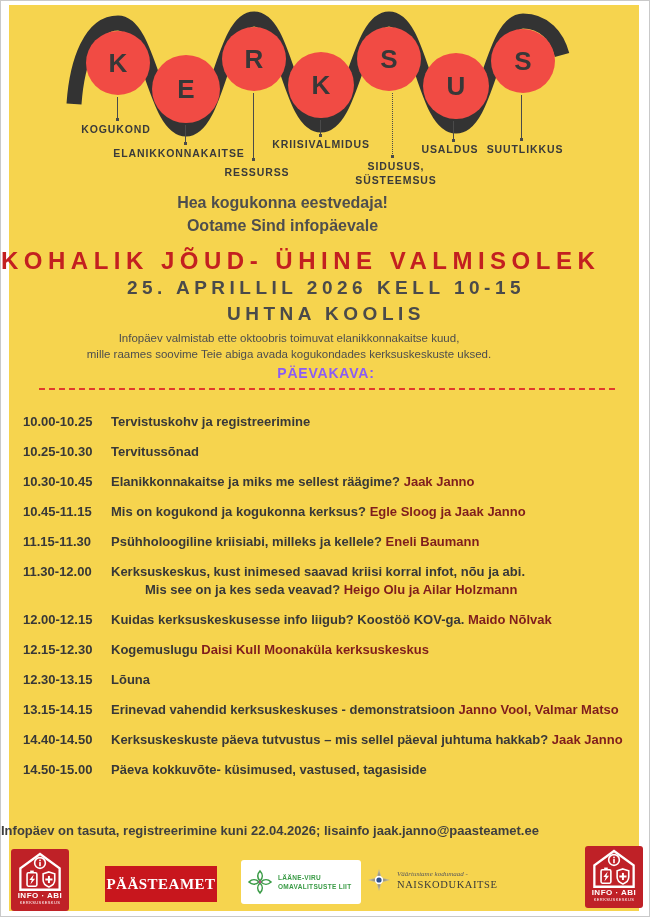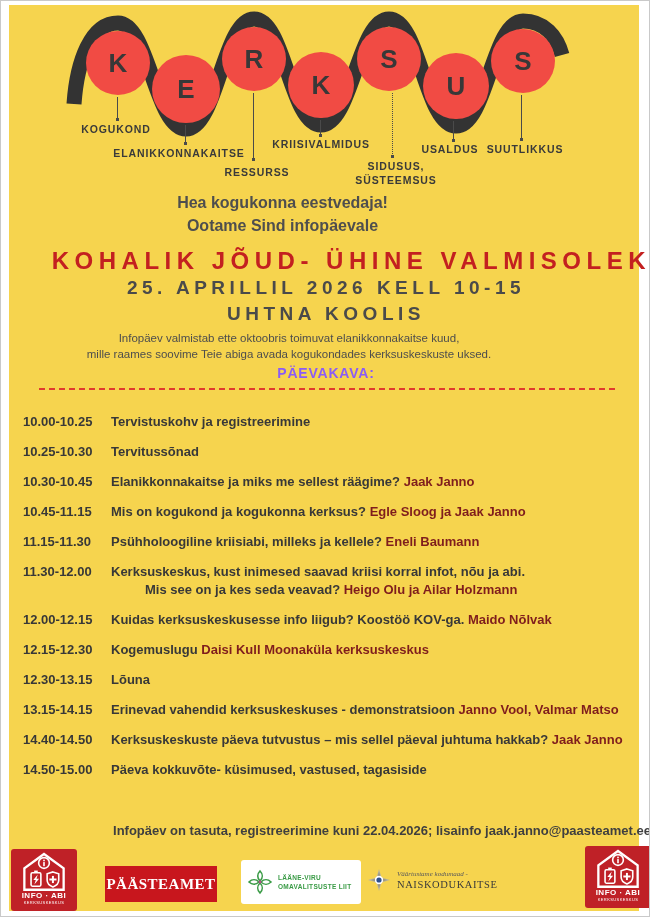--- a/index.html
+++ b/index.html
@@ -29,21 +29,21 @@
     position: absolute; transform: translateX(-50%);
     font-size: 10.5px; font-weight: bold; color: #3a3a3a;
     letter-spacing: 0.9px; white-space: pre-line; text-align: center; line-height: 14px;
   }
   
   .greeting {
     position: absolute; top: 190px; left: 0; width: 532px; text-align: center;
     color: #4e4e4e; font-weight: bold; font-size: 16px; line-height: 23px; padding-left: 31px;
   }
   .main-title {
-    position: absolute; top: 246px; left: 0; width: 650px; text-align: right;
+    position: absolute; top: 246px; left: 0; width: 650px; text-align: left;
     color: #c32020; font-weight: 800; font-size: 24px; letter-spacing: 5.5px;
   }
   .date-line, .venue-line {
     position: absolute; left: 0; width: 650px; text-align: center;
     color: #4a4a4a; font-weight: bold; font-size: 19px; letter-spacing: 4.5px;
   }
   .date-line { top: 276px; }
   .venue-line { top: 302px; }
   .intro {
     position: absolute; top: 329px; left: 0; width: 576px; text-align: center;
@@ -60,25 +60,25 @@
   
   .schedule { position: absolute; top: 412px; left: 22px; width: 616px; }
   .row { display: flex; margin-bottom: 12px; line-height: 18px; font-size: 13px; }
   .time { flex: 0 0 88px; font-weight: bold; color: #383838; }
   .desc { flex: 1; color: #383838; }
   .t { font-weight: bold; color: #383838; }
   .sp { font-weight: bold; color: #7f1d1d; }
   .line2 { padding-left: 34px; }
   
   .footer-note {
-    position: absolute; top: 822px; left: 0; width: 650px; text-align: right;
+    position: absolute; top: 822px; left: 0; width: 650px; text-align: left;
     color: #3f3f3f; font-weight: bold; font-size: 13px;
   }
   .logo-infoabi {
-    position: absolute; width: 66px; height: 62px; background: #bf2127;
+    position: absolute; width: 58px; height: 62px; background: #bf2127;
     border-radius: 3px; display: flex; flex-direction: column; align-items: center;
     padding-top: 2px;
   }
   .logo-infoabi .ia-title { color: #ffffff; font-weight: bold; font-size: 8px; letter-spacing: 0.5px; line-height: 9px; }
   .logo-infoabi .ia-sub { color: #ffffff; font-size: 4px; letter-spacing: 0.4px; line-height: 6px; }
   .logo-paasteamet {
     position: absolute; left: 104px; top: 865px; width: 112px; height: 36px;
     background: #c8161d; display: flex; align-items: center; justify-content: center;
     color: #ffffff; font-weight: bold; font-size: 15px; letter-spacing: 0.5px; font-family: Liberation Serif, serif;
   }

